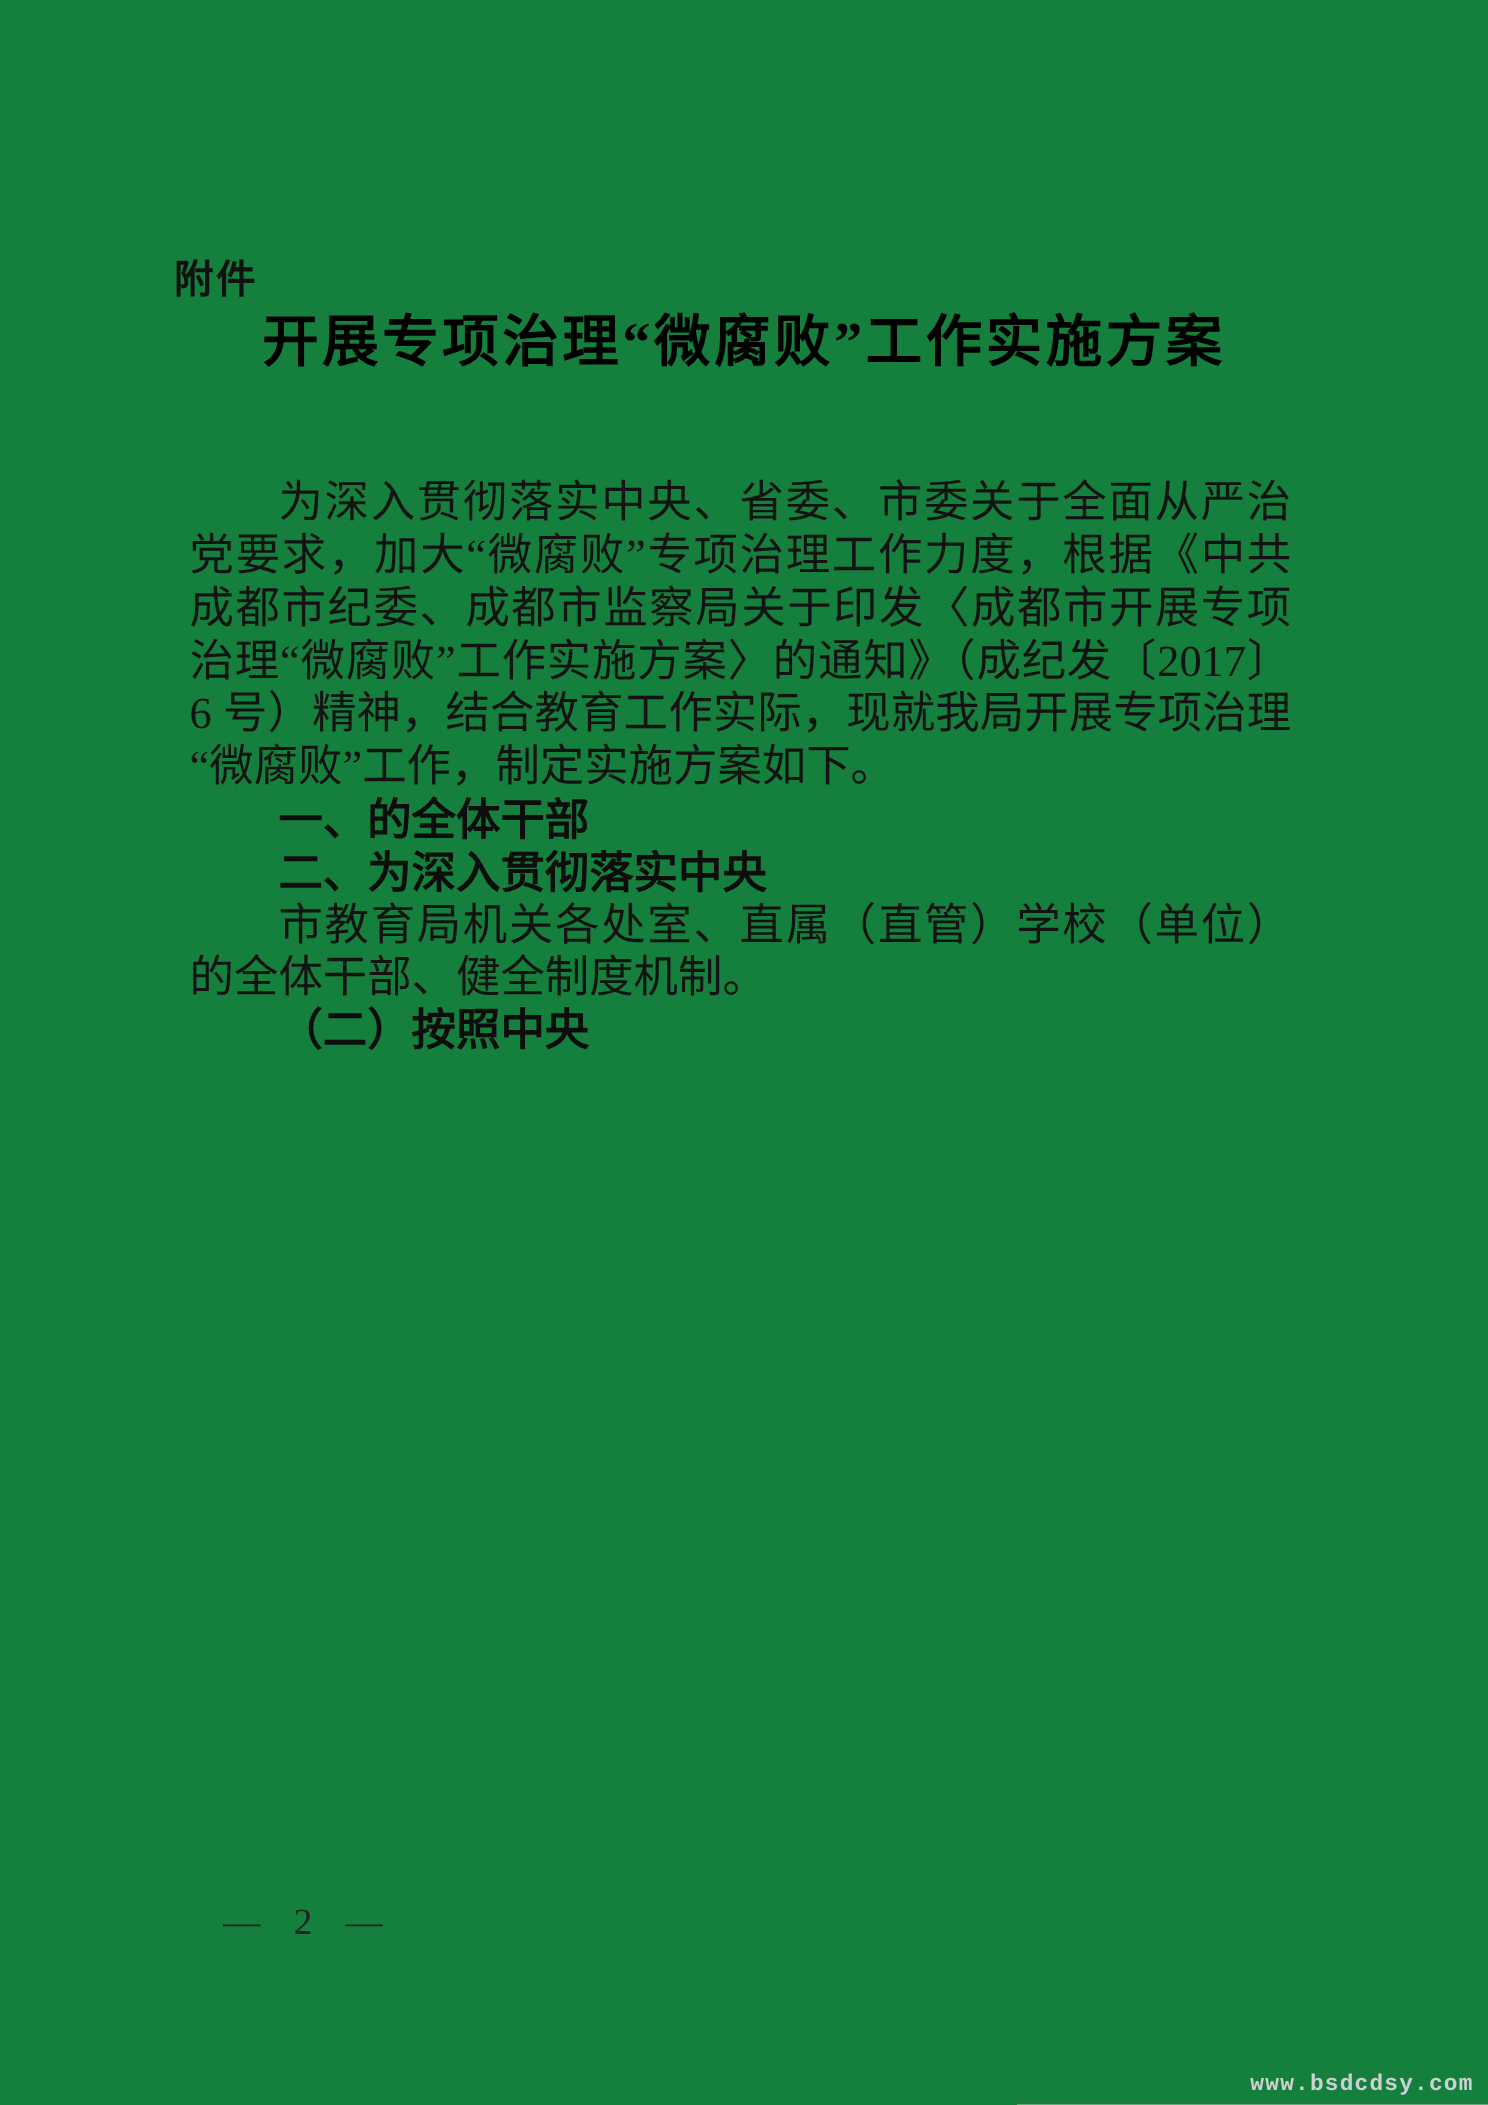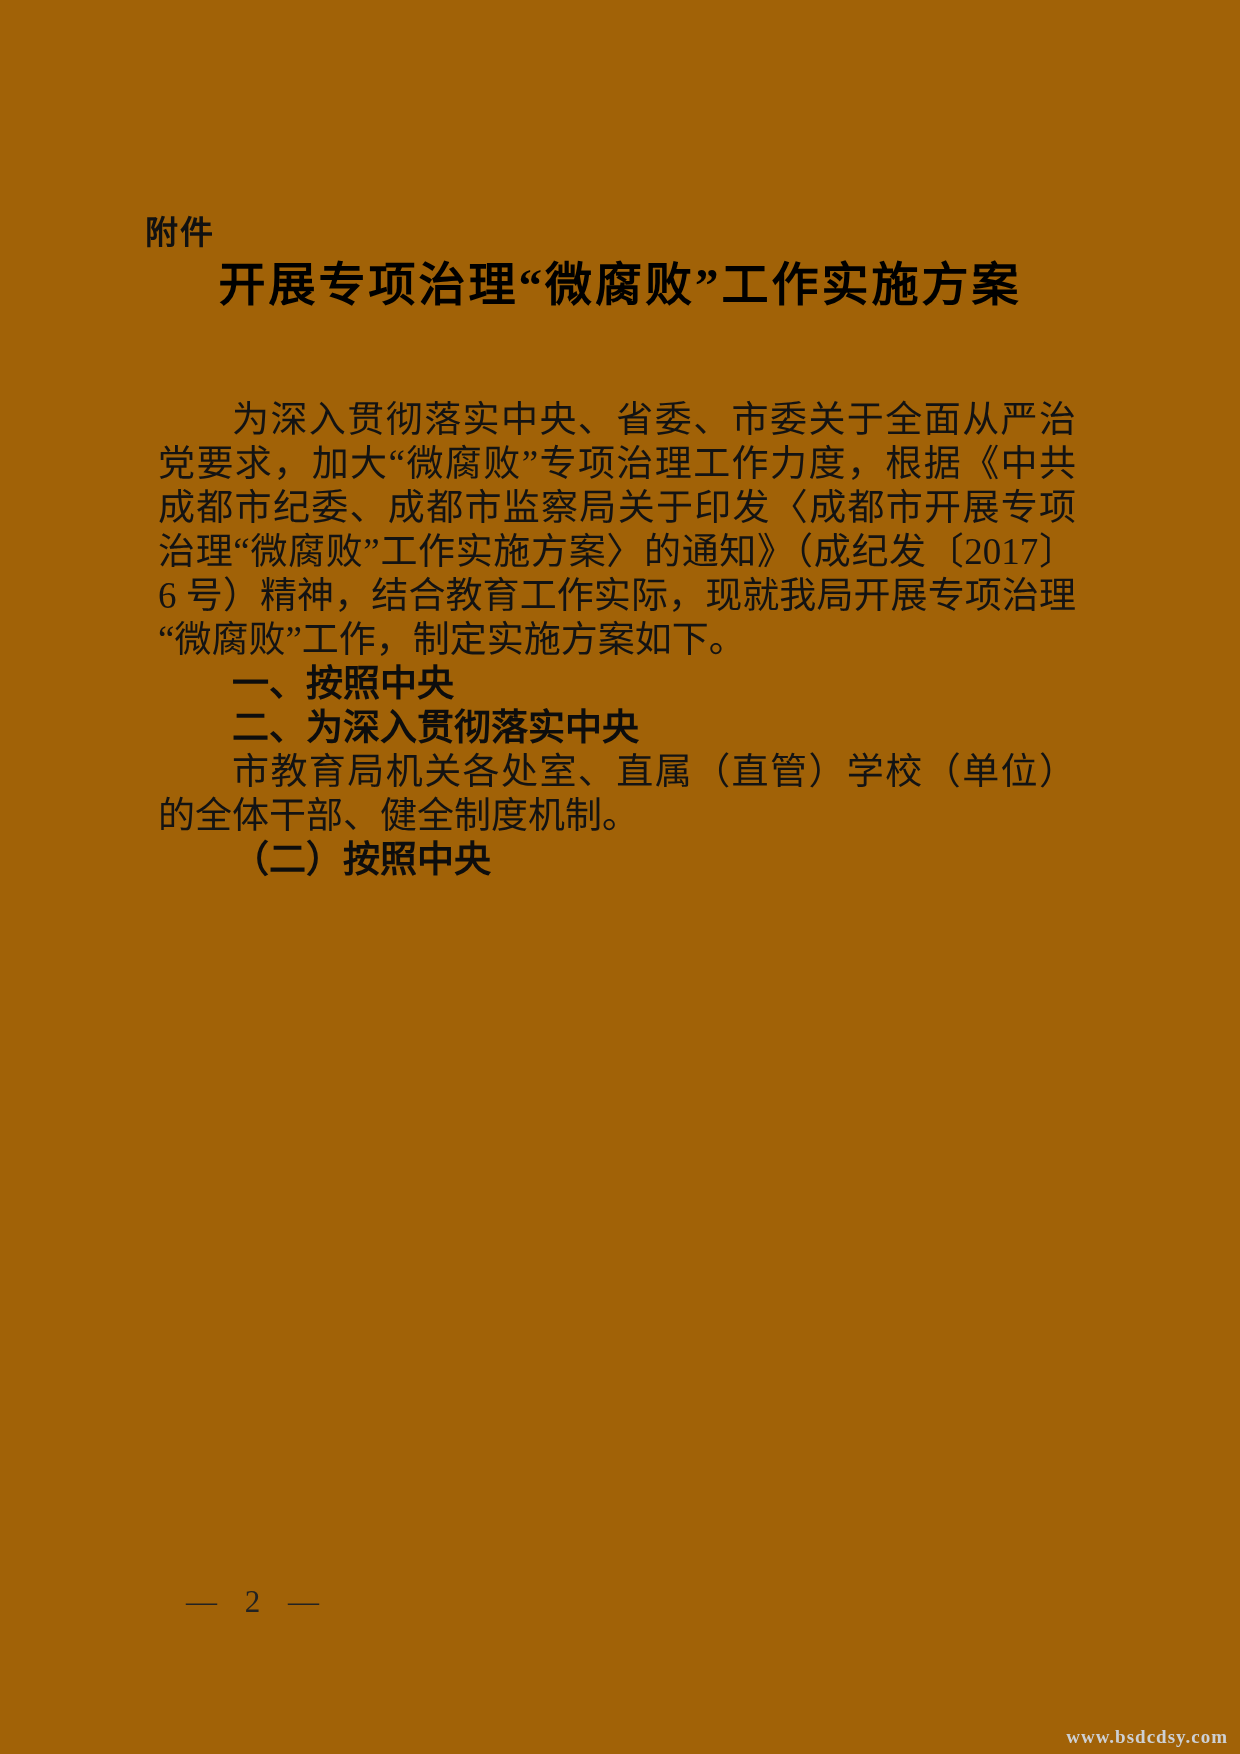--- a/index.html
+++ b/index.html
@@ -5,21 +5,21 @@
   html, body {
     margin: 0;
     padding: 0;
     background: #e9e9e9;
   }
   .page {
     position: relative;
     width: 1240px;
     height: 1754px;
     margin: 0 auto;
-    background: #a16207;
+    background: #15803d;
     overflow: hidden;
     font-family: "Liberation Serif", "DejaVu Serif", serif;
     color: #1a1a1a;
   }
   .attachment-label {
     position: absolute;
     left: 145px;
     top: 206px;
     font-family: "Liberation Sans", "DejaVu Sans", sans-serif;
     font-weight: 700;
@@ -75,41 +75,41 @@
     top: 1584px;
     font-family: "Liberation Serif", "DejaVu Serif", serif;
     font-size: 31px;
     letter-spacing: 10px;
     color: #222;
   }
   .watermark {
     position: absolute;
     right: 12px;
     bottom: 6px;
-    font-family: Liberation Serif, serif;
+    font-family: Liberation Mono, monospace;
     font-size: 19px;
     font-weight: 700;
     letter-spacing: 1px;
     color: #cdd0d4;
   }
 </style>
 </head>
 <body>
 
 <div class="page">
 
   <div class="attachment-label">附件</div>
 
   <div class="doc-title">开展专项治理“微腐败”工作实施方案</div>
 
   <div class="doc-body">
 
     <p class="para">为深入贯彻落实中央、省委、市委关于全面从严治党要求，加大“微腐败”专项治理工作力度，根据《中共成都市纪委、成都市监察局关于印发〈成都市开展专项治理“微腐败”工作实施方案〉的通知》（成纪发〔2017〕6 号）精神，结合教育工作实际，现就我局开展专项治理“微腐败”工作，制定实施方案如下。</p>
 
-    <p class="sec-heading">一、按照中央</p>
+    <p class="sec-heading">一、的全体干部</p>
 
 
     <p class="sec-heading">二、为深入贯彻落实中央</p>
 
 
     <p class="para">市教育局机关各处室、直属（直管）学校（单位）的全体干部、健全制度机制。</p>
 
     <p class="sub-heading">（二）按照中央</p>
 
   </div>

